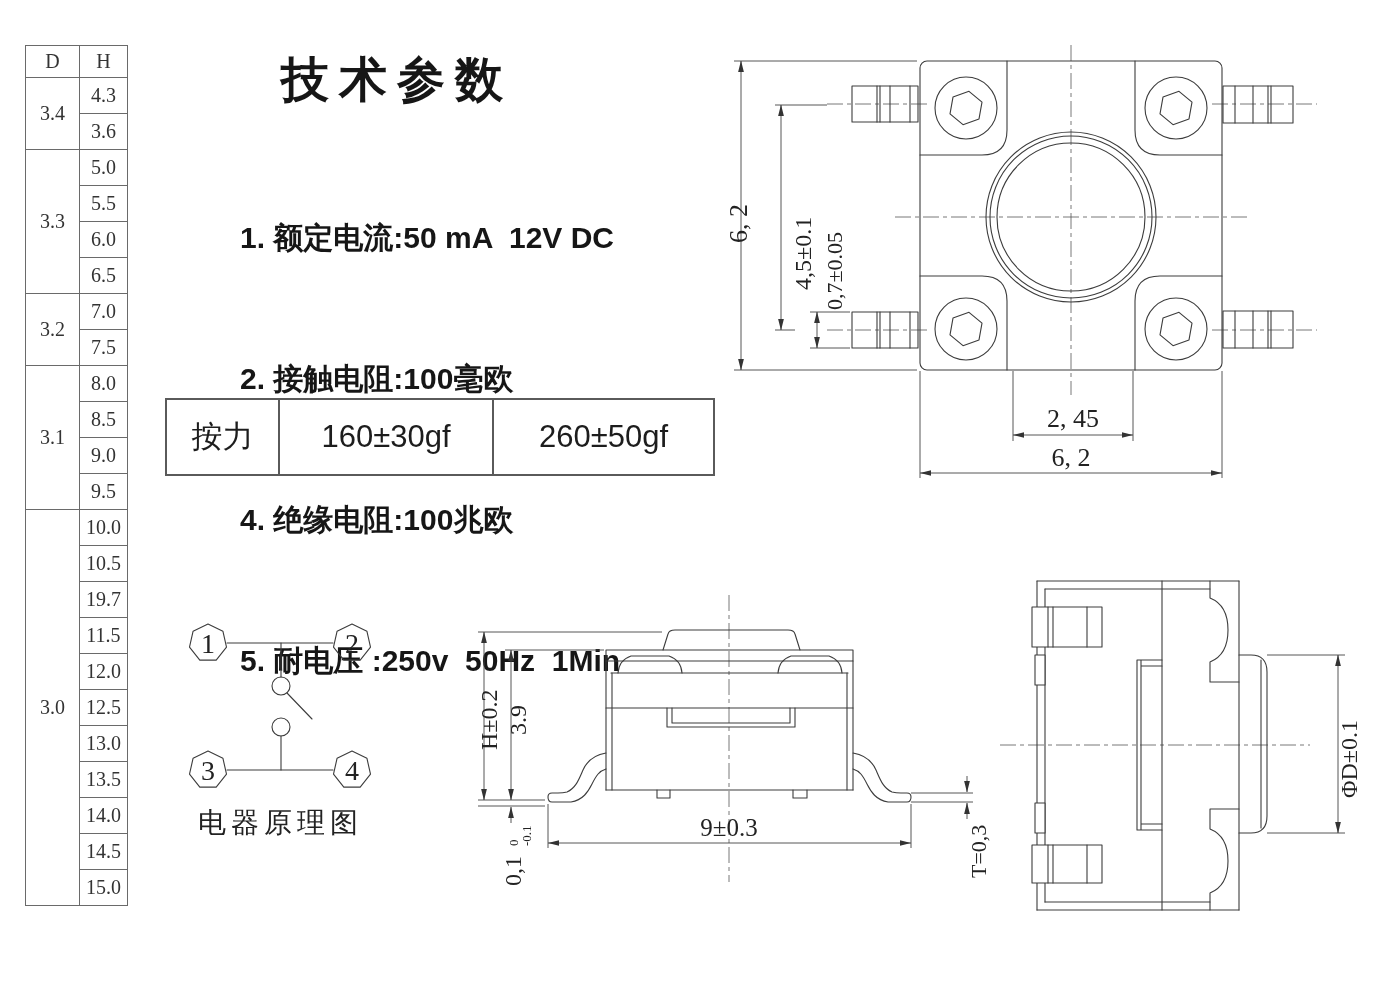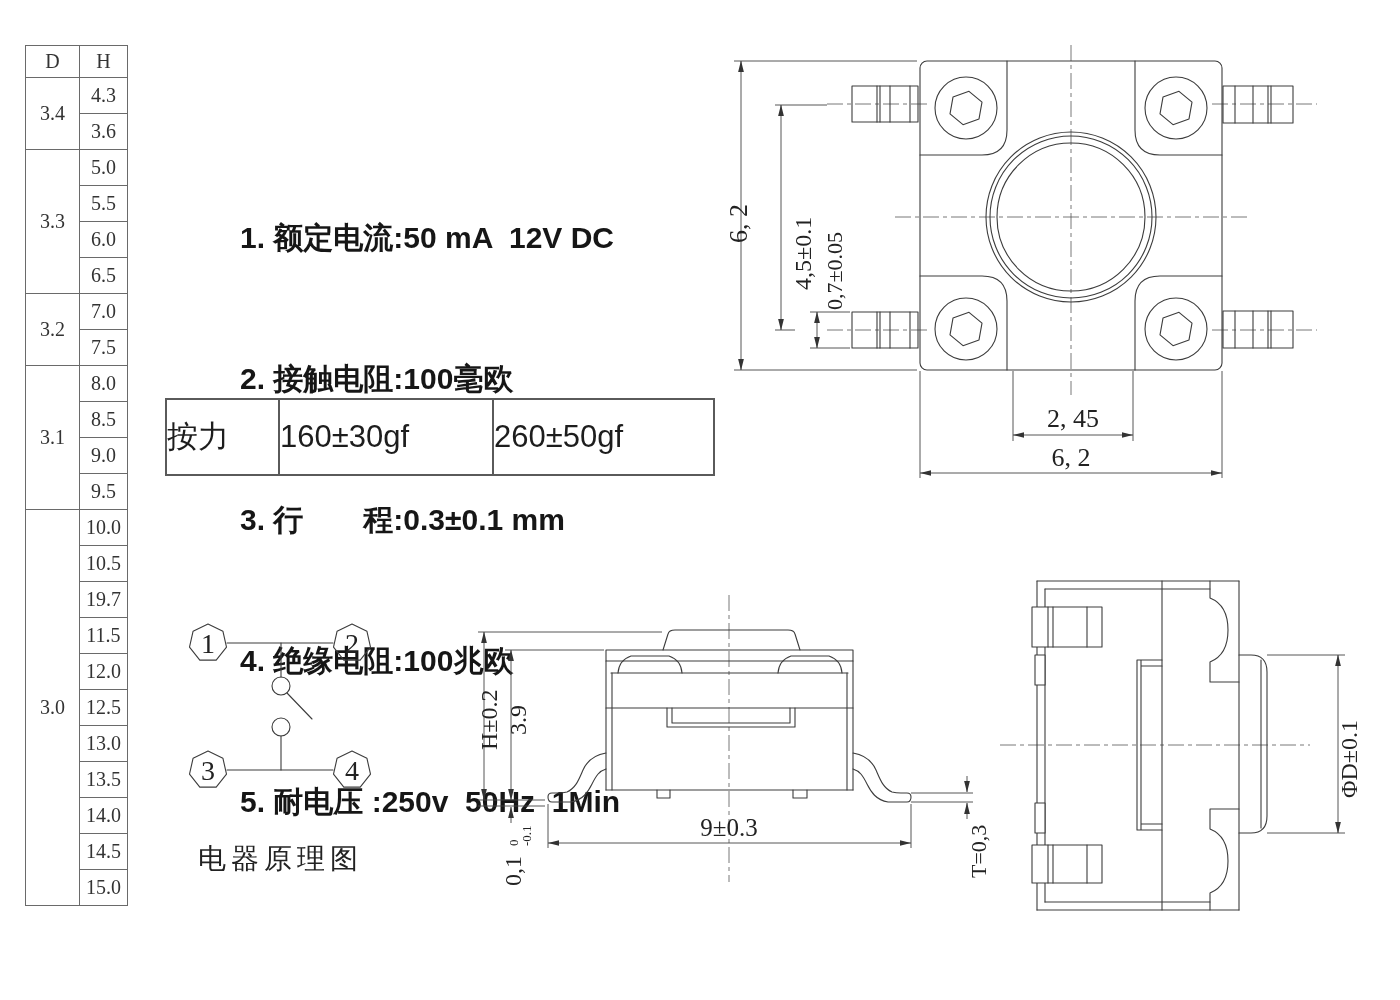--- a/index.html
+++ b/index.html
@@ -10,26 +10,26 @@
            font-family:"Liberation Serif",serif;font-size:20px;color:#333;text-align:center;}
   table.dh td{border:1px solid #6a6a6a;padding:0;height:35px;}
   table.dh td.hd{height:31px;}
   table.dh col.cd{width:54px;} table.dh col.ch{width:48px;}
   
   .tech-title{position:absolute;left:281px;top:48px;font-weight:bold;font-size:48px;
               letter-spacing:10px;color:#161616;}
   .tech-items{position:absolute;left:240px;top:120px;font-size:30px;font-weight:600;
               color:#161616;line-height:47px;white-space:pre;}
   
-  table.spec{position:absolute;left:165px;top:398px;border-collapse:collapse;text-align:left;
+  table.spec{position:absolute;left:165px;top:398px;border-collapse:collapse;text-align:center;
              font-size:31px;color:#1d1d1d;}
   table.spec td{border:2px solid #5a5a5a;height:74px;padding:0;}
   table.spec col.c1{width:113px;} table.spec col.c2{width:214px;} table.spec col.c3{width:221px;}
   
-  .sch-caption{position:absolute;left:198px;top:840px;font-family:"Liberation Serif",serif;
+  .sch-caption{position:absolute;left:198px;top:804px;font-family:"Liberation Serif",serif;
                font-size:28px;letter-spacing:5px;color:#222;}
   
   svg{position:absolute;overflow:visible;}
   .ln{fill:none;stroke:#3c3c3c;stroke-width:1.1;stroke-linejoin:round;stroke-linecap:round;}
   .wf{fill:#fff;stroke:#3c3c3c;stroke-width:1.1;}
   .cl{fill:none;stroke:#555;stroke-width:0.8;stroke-dasharray:16 4 4 4;}
   .dim{fill:none;stroke:#444;stroke-width:0.9;}
   .dtext{font-family:"Liberation Serif",serif;fill:#222;}
 </style>
 </head>
@@ -117,24 +117,24 @@
         </tr>
     <tr>
           <td>14.5</td>
         </tr>
     <tr>
           <td>15.0</td>
         </tr>
   </tbody>
     </table>
 
+  <div class="tech-title">技术参数</div>
   <div class="tech-items">
     <div>1. 额定电流:50 mA  12V DC</div>
     <div>2. 接触电阻:100毫欧</div>
-    <div>3. 行　　程:0.3±0.1 mm</div>
     <div>4. 绝缘电阻:100兆欧</div>
     <div>5. 耐电压 :250v  50Hz  1Min</div>
   </div>
 
   <table class="spec">
     <colgroup>
         <col class="c1">
         <col class="c2">
         <col class="c3">
       </colgroup>

